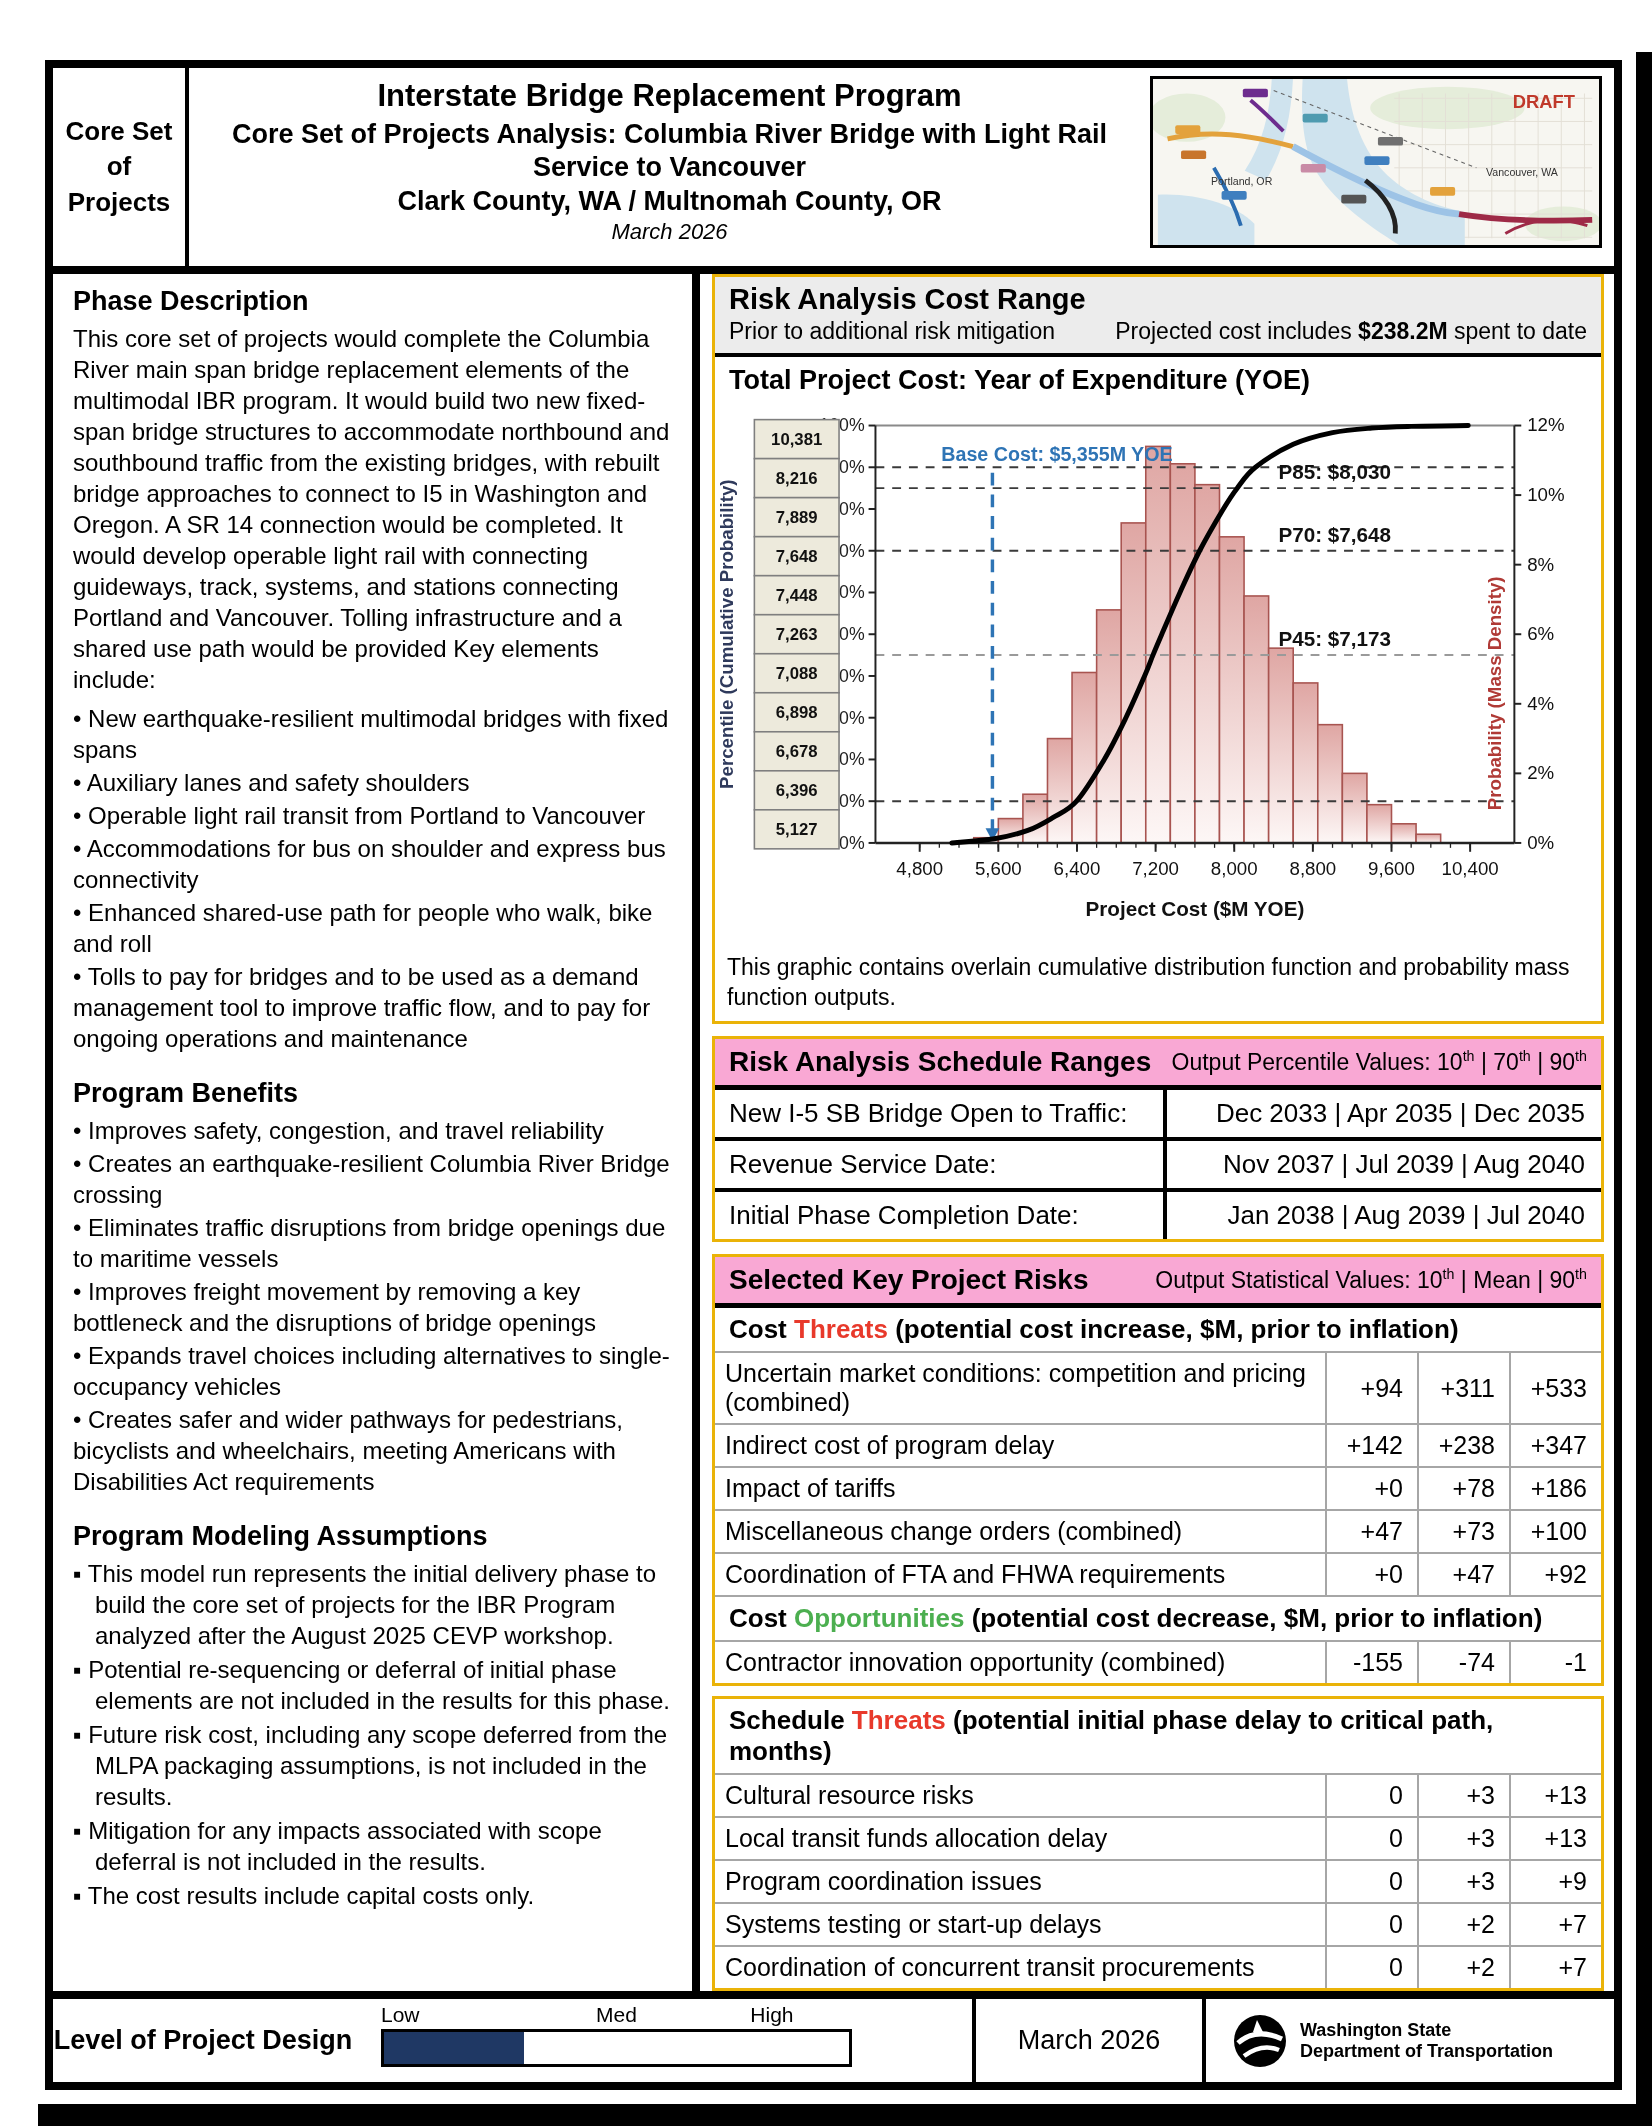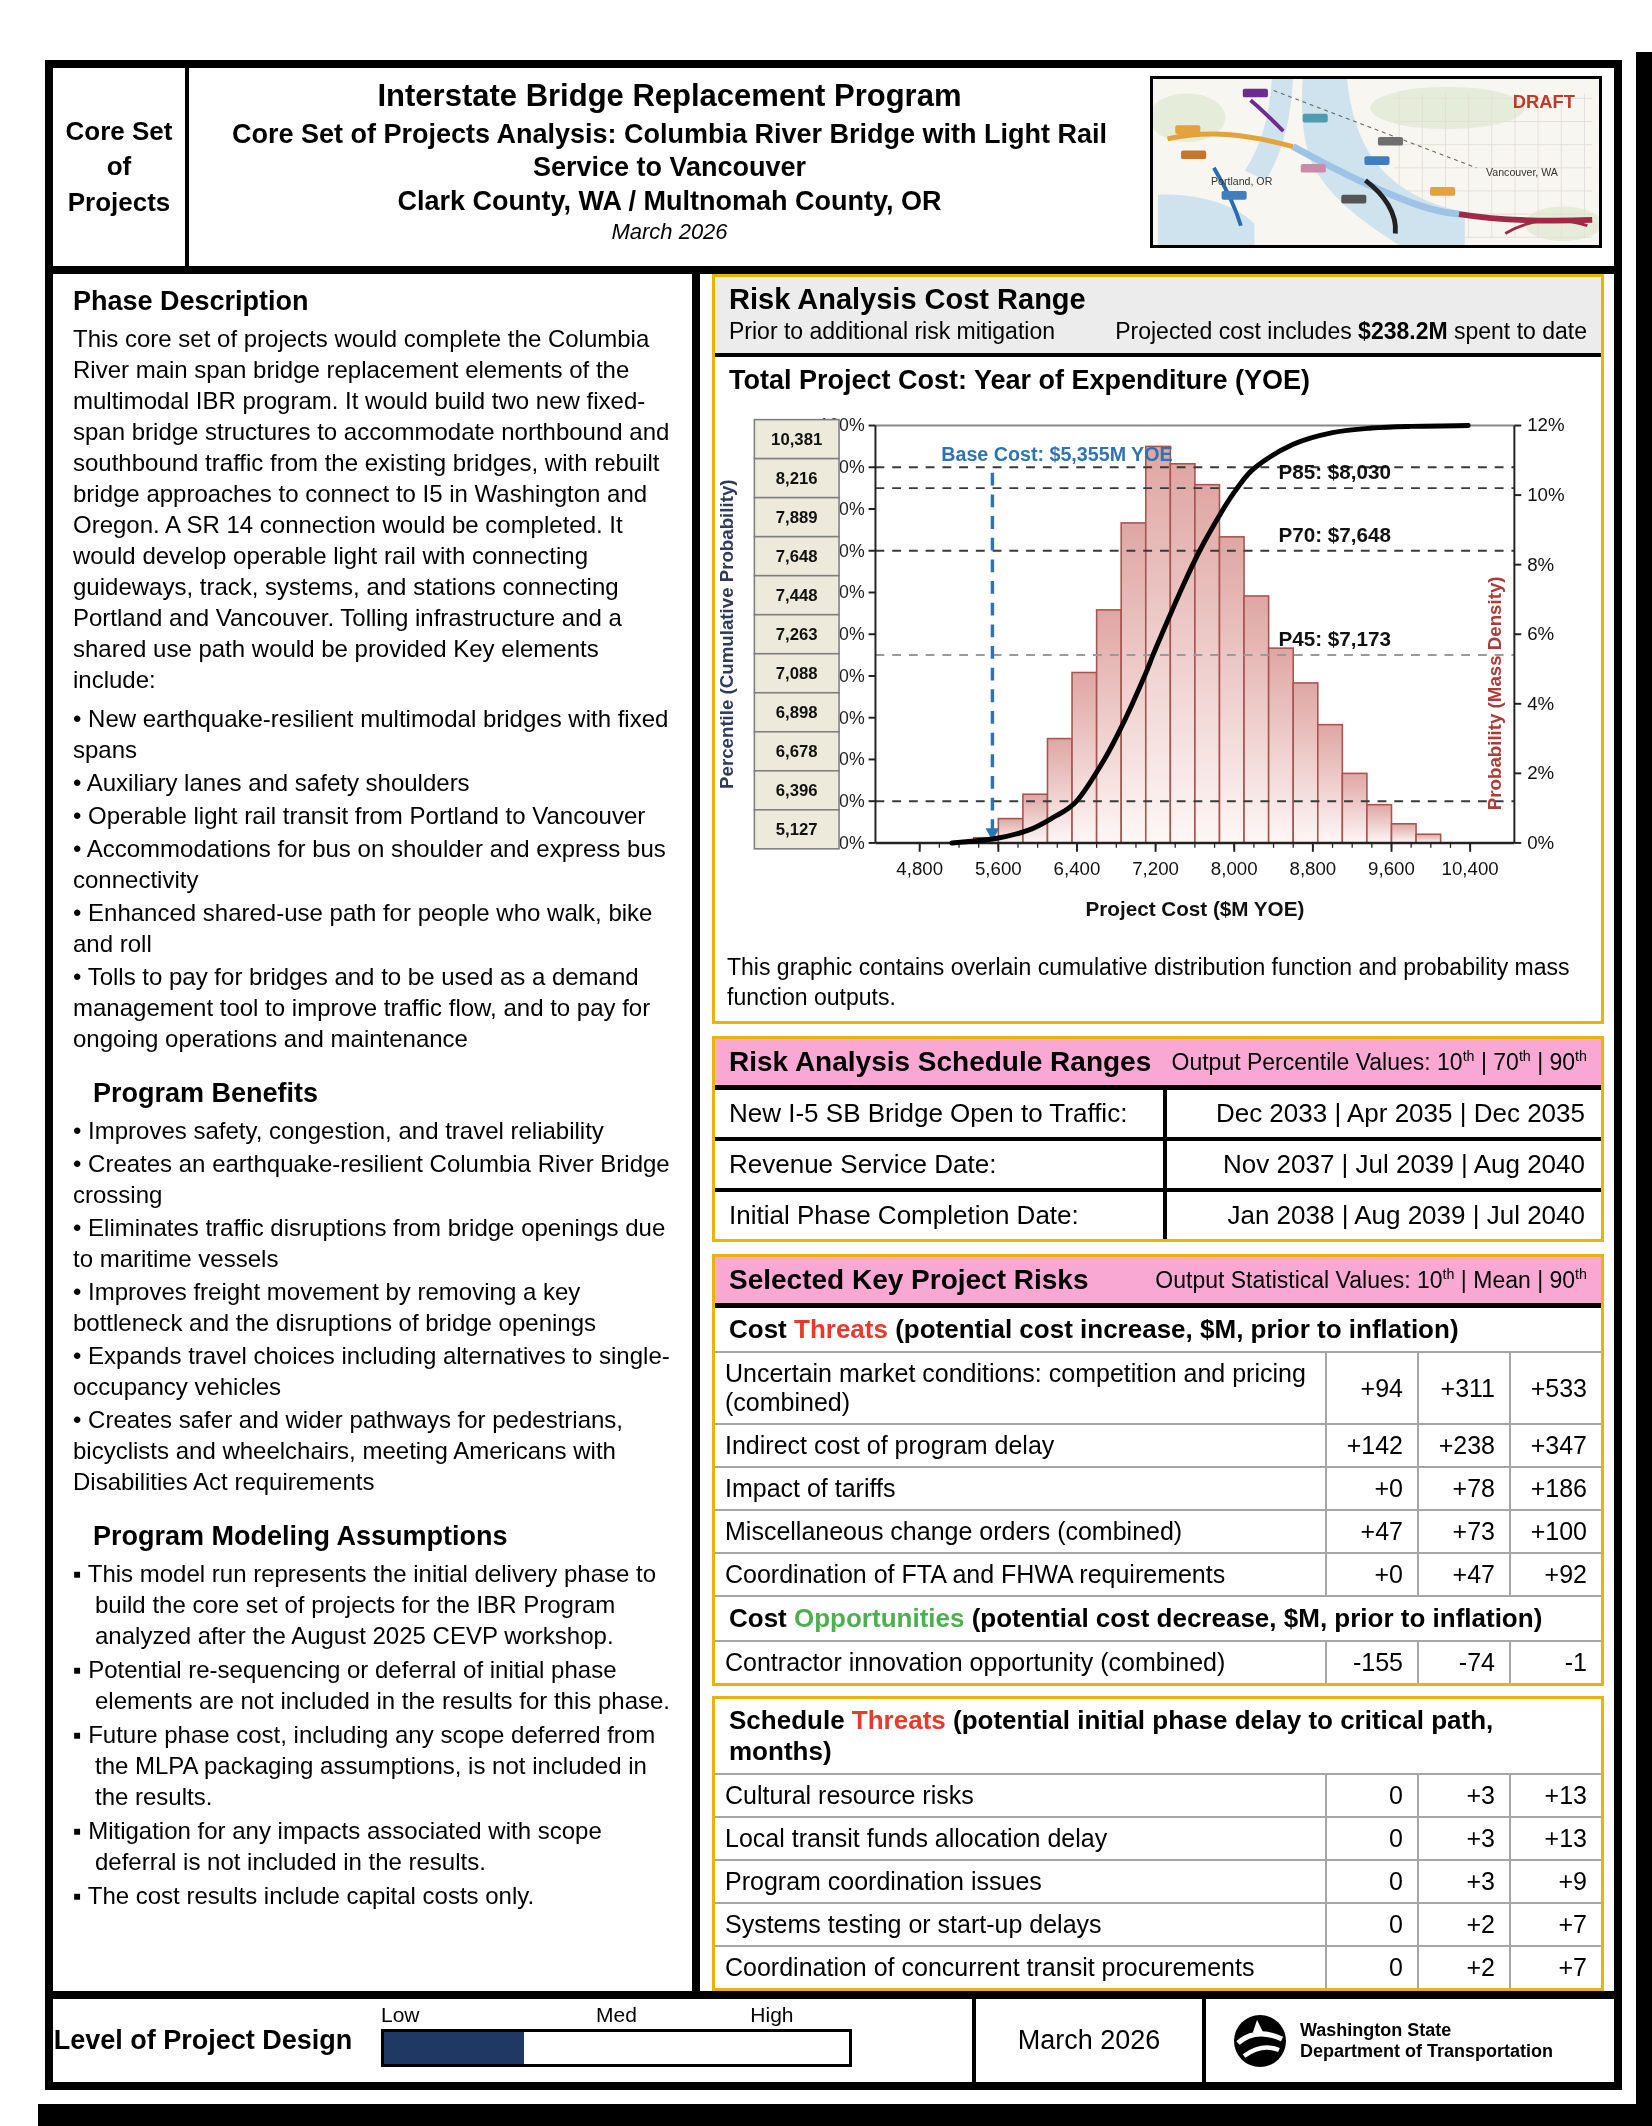--- a/index.html
+++ b/index.html
@@ -14,21 +14,21 @@
   .t1{font-weight:bold;font-size:31px;margin-bottom:4px;}
   .t2{font-weight:bold;font-size:27px;max-width:880px;margin:0 auto;line-height:1.22;}
   .t3{font-weight:bold;font-size:27px;margin-top:2px;}
   .t4{font-style:italic;font-size:22px;margin-top:2px;}
   .hdr-map{width:464px;padding:8px 6px 8px 0;box-sizing:border-box;}
   .map-box{width:452px;height:172px;border:3px solid #000;box-sizing:border-box;background:#f7f6f1;}
   
   .main{flex:1;display:flex;min-height:0;}
   .left-col{width:647px;border-right:8px solid #000;box-sizing:border-box;padding:12px 18px 10px 20px;font-size:24px;line-height:31px;overflow:hidden;}
   .sec-h{font-weight:bold;font-size:27px;margin:0 0 6px 0;}
-  .sec-h.later{margin-top:24px;margin-left:20px;}
+  .sec-h.later{margin-top:24px;}
   .para{margin-bottom:8px;}
   .blist .item{margin:2px 0;}
   .sqlist .item{margin:3px 0;padding-left:22px;text-indent:-22px;}
   .right-col{flex:1;padding:0 10px 0 12px;box-sizing:border-box;display:flex;flex-direction:column;}
   .rbox{border:3px solid #eab308;box-sizing:border-box;background:#fff;}
   
   .boxA{height:762px;margin-top:0;display:flex;flex-direction:column;}
   .grayband{background:#ececec;border-bottom:4px solid #000;padding:6px 14px 8px 14px;}
   .ga-title{font-weight:bold;font-size:29px;}
   .ga-sub{display:flex;justify-content:space-between;font-size:23px;margin-top:2px;}
@@ -155,21 +155,21 @@
           <div class="item">• Eliminates traffic disruptions from bridge openings due to maritime vessels</div>
           <div class="item">• Improves freight movement by removing a key bottleneck and the disruptions of bridge openings</div>
           <div class="item">• Expands travel choices including alternatives to single-occupancy vehicles</div>
           <div class="item">• Creates safer and wider pathways for pedestrians, bicyclists and wheelchairs, meeting Americans with Disabilities Act requirements</div>
         </div>
 
       <div class="sec-h later">Program Modeling Assumptions</div>
       <div class="sqlist">
           <div class="item">▪ This model run represents the initial delivery phase to build the core set of projects for the IBR Program analyzed after the August 2025 CEVP workshop.</div>
           <div class="item">▪ Potential re-sequencing or deferral of initial phase elements are not included in the results for this phase.</div>
-          <div class="item">▪ Future phase cost, including any scope deferred from the MLPA packaging assumptions, is not included in the results.</div>
+          <div class="item">▪ Future risk cost, including any scope deferred from the MLPA packaging assumptions, is not included in the results.</div>
           <div class="item">▪ Mitigation for any impacts associated with scope deferral is not included in the results.</div>
           <div class="item">▪ The cost results include capital costs only.</div>
         </div>
     </div>
 
     <div class="right-col">
 
       <div class="rbox boxA">
         <div class="grayband">
           <div class="ga-title">Risk Analysis Cost Range</div>

